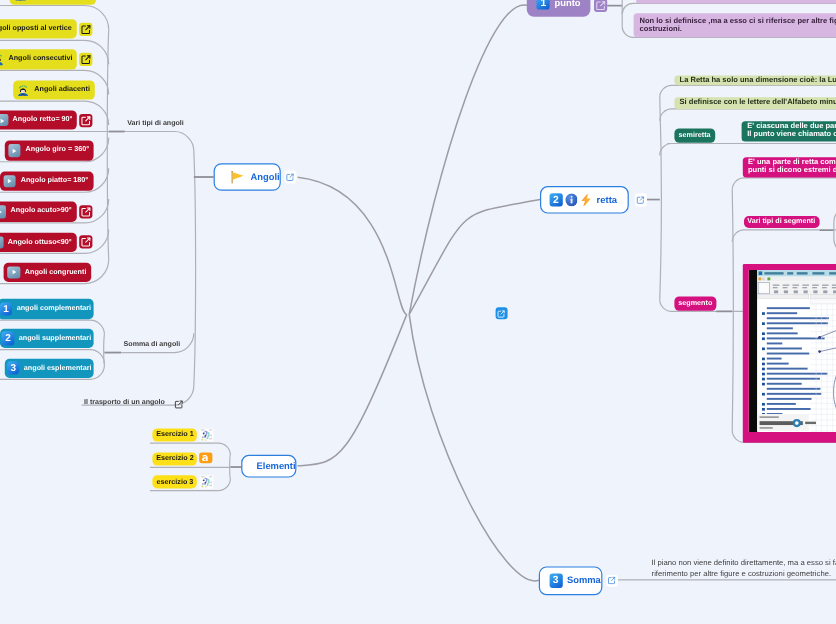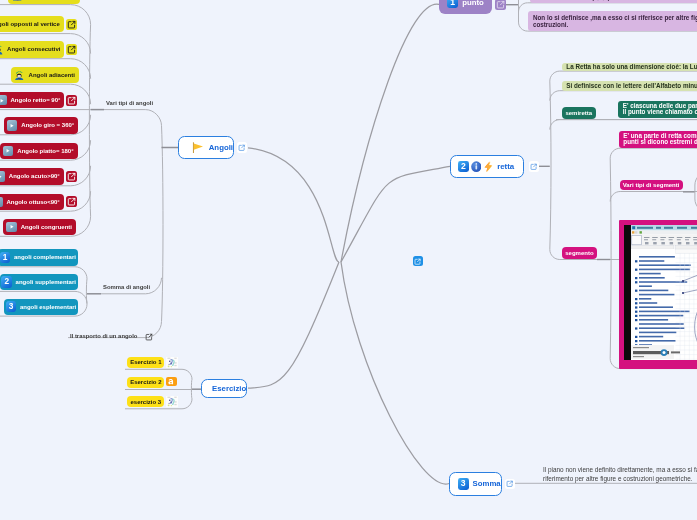--- a/index.html
+++ b/index.html
@@ -353,21 +353,21 @@
       <span>Angoli</span>
     </div>
 <span class="ext" style="left:236.8px;top:142.2px;width:10.6px;height:10.6px;background:#fff;border-radius:2.5px;">
       <svg width="7.4" height="7.4" viewBox="0 0 24 24" fill="none" stroke="#4a90e2" stroke-width="2.3" stroke-linecap="round" stroke-linejoin="round">
         <path d="M19.8 13.4V19.1A1.7 1.7 0 0 1 18.1 20.8H5.1A1.7 1.7 0 0 1 3.4 19.1V6.1A1.7 1.7 0 0 1 5.1 4.4H10.8"></path>
         <path d="M15.1 3.6H20.6V9.1"></path>
         <path d="M20.6 3.6L11.6 12.6"></path>
       </svg>
     </span>
 <div class="node l1" id="n-esercizi">
-      <span>Esercizio</span>
+      <span>Elementi</span>
     </div>
 <div class="node" id="n-punto">
       <span class="badge" style="width:10.8px;height:11.3px;font-size:8.6px;border-radius:2.4px;line-height:11.3px;background:linear-gradient(145deg,#3fb0f5,#0a5bd0);">1</span>
       <span>punto</span>
     </div>
 <span class="ext" style="left:495.2px;top:-1.0px;width:10.6px;height:10.6px;background:#9d82c6;border-radius:2.5px;">
       <svg width="9.2" height="9.2" viewBox="0 0 24 24" fill="none" stroke="#e3d7ef" stroke-width="2.3" stroke-linecap="round" stroke-linejoin="round">
         <path d="M19.8 13.4V19.1A1.7 1.7 0 0 1 18.1 20.8H5.1A1.7 1.7 0 0 1 3.4 19.1V6.1A1.7 1.7 0 0 1 5.1 4.4H10.8"></path>
         <path d="M15.1 3.6H20.6V9.1"></path>
         <path d="M20.6 3.6L11.6 12.6"></path>

